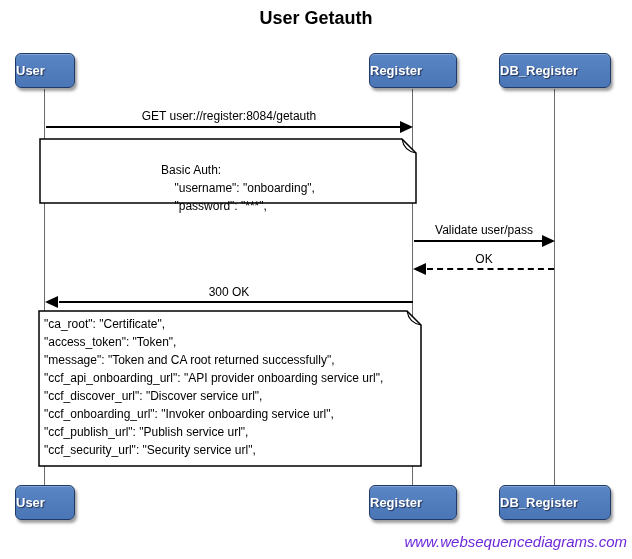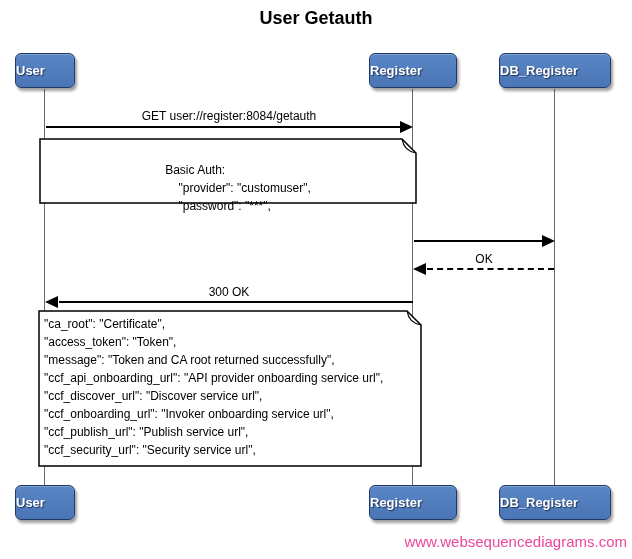--- a/index.html
+++ b/index.html
@@ -50,21 +50,21 @@
   .note-text{
     position:absolute;top:0;left:0;right:0;
     font-size:12px;line-height:18px;color:#000;
     white-space:pre;
   }
   .note-text.centered{text-align:center;padding-top:5px;}
   .note-text.centered .inner{display:inline-block;text-align:left;white-space:pre;}
   .note-text.plain{padding:5px 0 0 6px;text-align:left;}
   .watermark{
     position:absolute;top:533px;right:5px;
-    font-size:15px;color:#ec4899;
+    font-size:15px;color:#6d28d9;font-style:italic;
   }
 </style>
 </head>
 <body>
 
 <div id="diagram">
 
   <div class="title">User Getauth</div>
 
   <div class="lifeline" style="left:44px;"></div>
@@ -79,25 +79,26 @@
   <div class="msg-line" style="left:46px;top:126px;width:355px;"></div>
   <div class="arrow-right" style="left:400px;top:121px;"></div>
 
   <div class="note" style="left:39px;top:138px;width:378px;height:66px;">
     <svg width="378" height="66">
       <polygon points="1,1 363,1 377,15 377,65 1,65" fill="#ffffff" stroke="#000000" stroke-width="1.5"></polygon>
       <path d="M363,1 Q365,13 377,15" fill="none" stroke="#000000" stroke-width="1.2"></path>
     </svg>
     <div class="note-text centered" style="height:66px;">
       <span class="inner">Basic Auth:
-    "provider": "customuser",
+    "username": "onboarding",
     "password": "***",</span>
     </div>
   </div>
 
+  <div class="msg-label" style="left:413px;top:223px;width:142px;">Validate user/pass</div>
   <div class="msg-line" style="left:414px;top:240px;width:128px;"></div>
   <div class="arrow-right" style="left:542px;top:235px;"></div>
 
   <div class="msg-label" style="left:413px;top:252px;width:142px;">OK</div>
   <div class="msg-line-dashed" style="left:427px;top:268px;width:127px;"></div>
   <div class="arrow-left" style="left:413px;top:263px;"></div>
 
   <div class="msg-label" style="left:45px;top:285px;width:368px;">300 OK</div>
   <div class="msg-line" style="left:59px;top:301px;width:354px;"></div>
   <div class="arrow-left" style="left:45px;top:296px;"></div>

